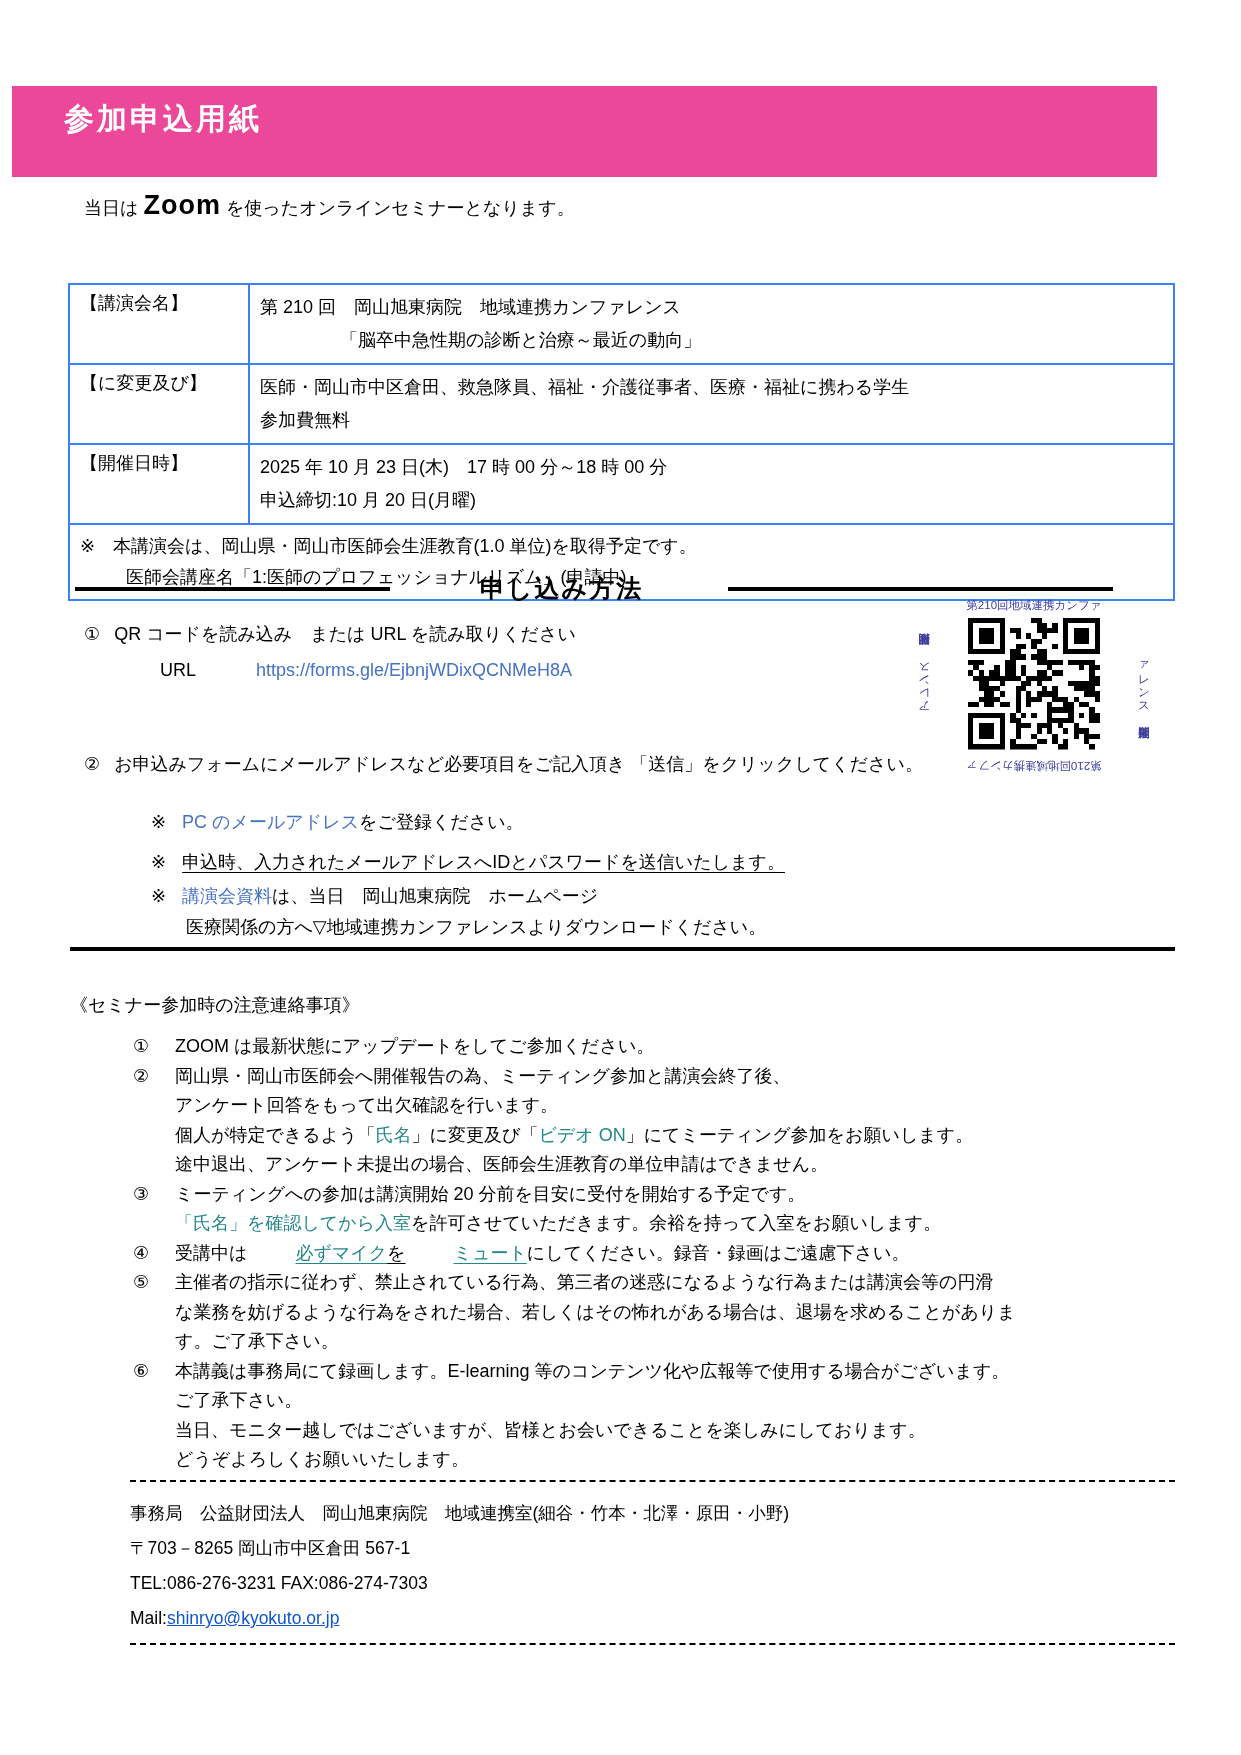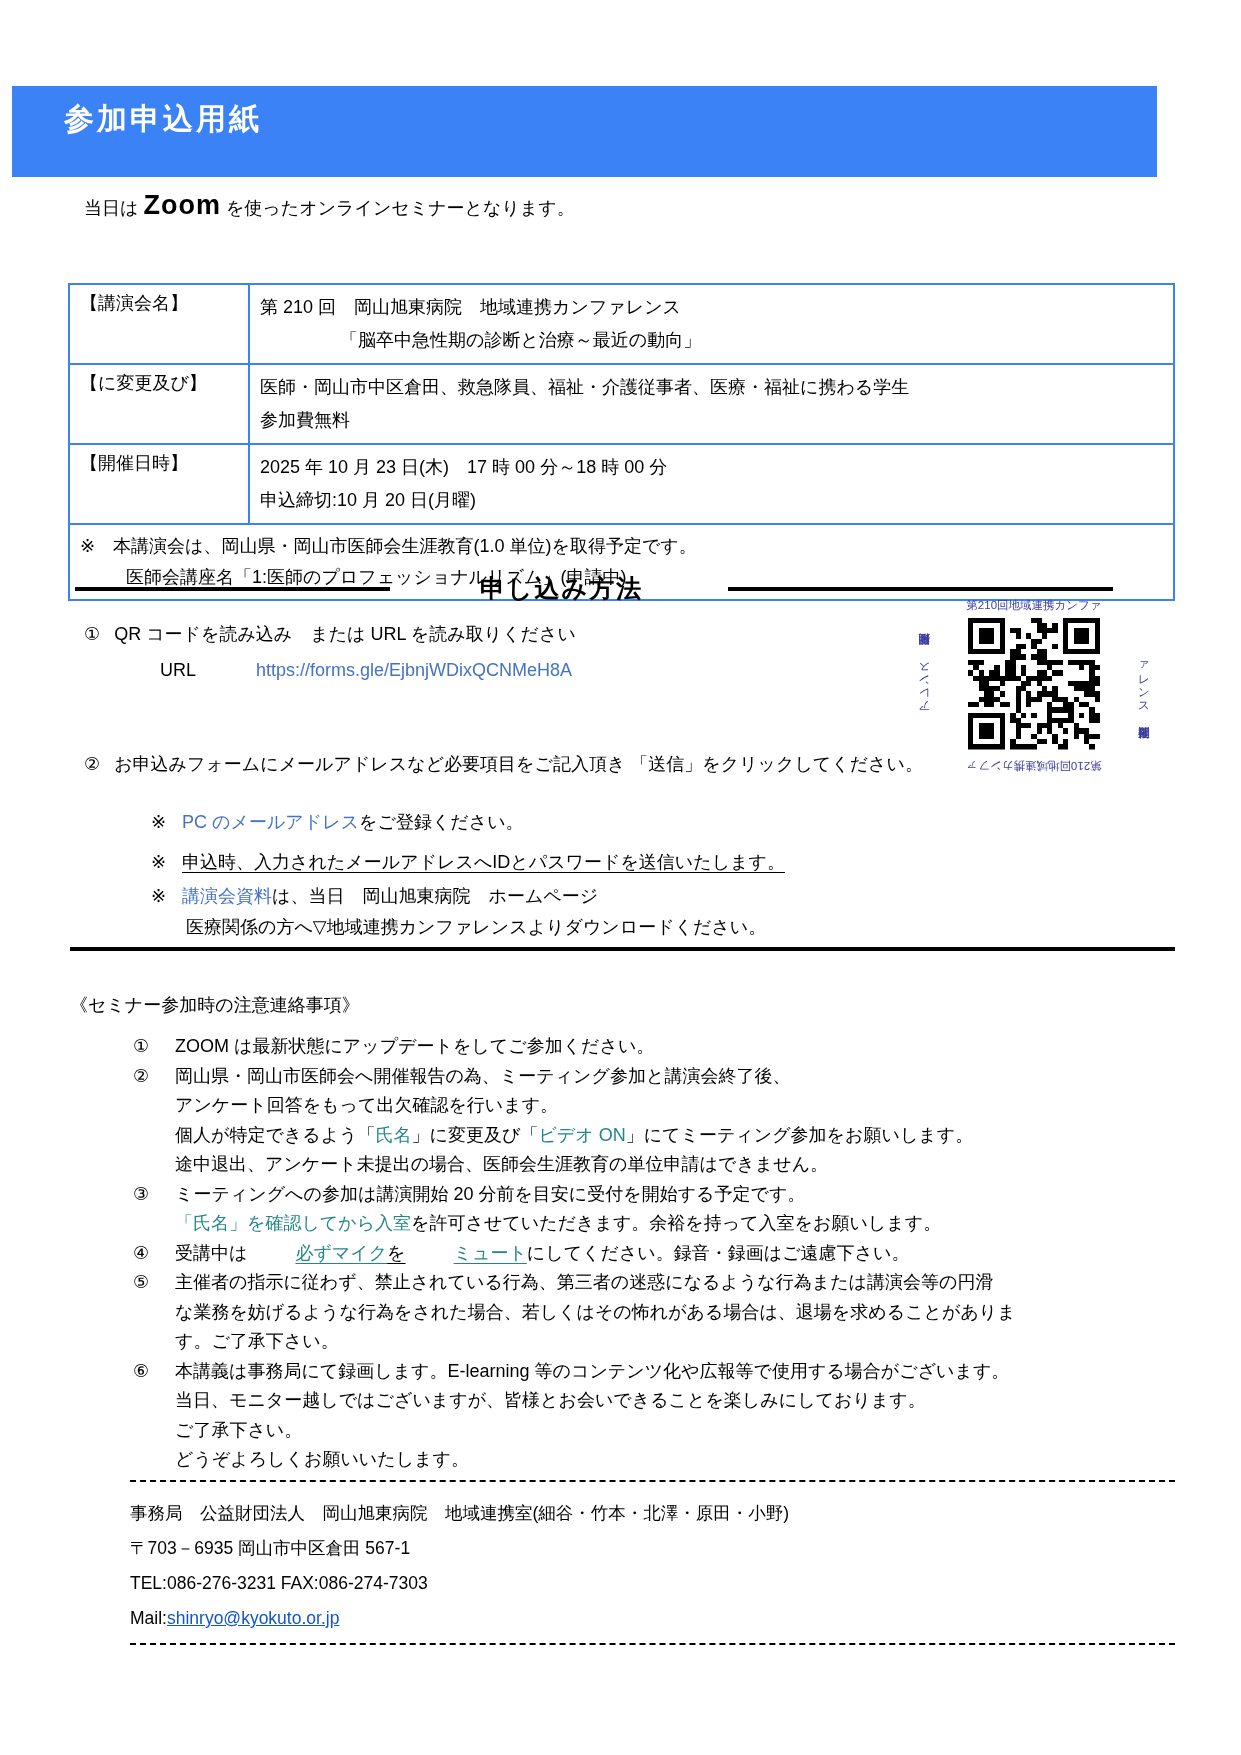--- a/index.html
+++ b/index.html
@@ -4,21 +4,21 @@
 <style>
   html,body{margin:0;padding:0;}
   body{
     width:1241px;height:1755px;position:relative;background:#fff;color:#000;
     font-family:"Liberation Sans","DejaVu Sans",sans-serif;
     font-size:17.5px;overflow:hidden;
   }
   .abs{position:absolute;}
 
   
-  .header-bar{left:12px;top:86px;width:1145px;height:91px;background:#3b82f6;}
+  .header-bar{left:12px;top:86px;width:1145px;height:91px;background:#ec4899;}
   .header-title{color:#fff;font-size:30px;font-weight:bold;padding:13px 0 0 52px;letter-spacing:3px;}
 
   
   .intro{left:84px;top:190px;font-size:18px;}
   .intro .zoom-word{font-size:27px;font-weight:bold;letter-spacing:1px;}
 
   
   table.info{left:68px;top:283px;width:1107px;border-collapse:collapse;}
   table.info td{border:2px solid #3b82f6;vertical-align:top;padding:6px 10px;}
   td.lbl{width:158px;font-size:18px;padding-top:10px;}
@@ -407,29 +407,29 @@
     <div class="body">
       <div class="note-line"><span>主催者の指示に従わず、禁止されている行為、第三者の迷惑になるような行為または講演会等の円滑</span></div>
       <div class="note-line"><span>な業務を妨げるような行為をされた場合、若しくはその怖れがある場合は、退場を求めることがありま</span></div>
       <div class="note-line"><span>す。ご了承下さい。</span></div>
     </div>
   </div>
   <div class="note-item">
     <div class="num">⑥</div>
     <div class="body">
       <div class="note-line"><span>本講義は事務局にて録画します。E-learning 等のコンテンツ化や広報等で使用する場合がございます。</span></div>
+      <div class="note-line"><span>ご了承下さい。</span></div>
       <div class="note-line"><span>当日、モニター越しではございますが、皆様とお会いできることを楽しみにしております。</span></div>
-      <div class="note-line"><span>ご了承下さい。</span></div>
       <div class="note-line"><span>どうぞよろしくお願いいたします。</span></div>
     </div>
   </div>
 </div>
 
 <div class="abs dash dash1"></div>
 <div class="abs footer">
   <div class="f-line">事務局　公益財団法人　岡山旭東病院　地域連携室(細谷・竹本・北澤・原田・小野)</div>
-  <div class="f-line">〒703－6935 岡山市中区倉田 567-1</div>
+  <div class="f-line">〒703－8265 岡山市中区倉田 567-1</div>
   <div class="f-line">TEL:086-276-3231 FAX:086-274-7303</div>
   <div class="f-line">
     <span>Mail:</span><a class="mail-link" href="#">shinryo@kyokuto.or.jp</a>
   </div>
 </div>
 <div class="abs dash dash2"></div>
 
 </body></html>

